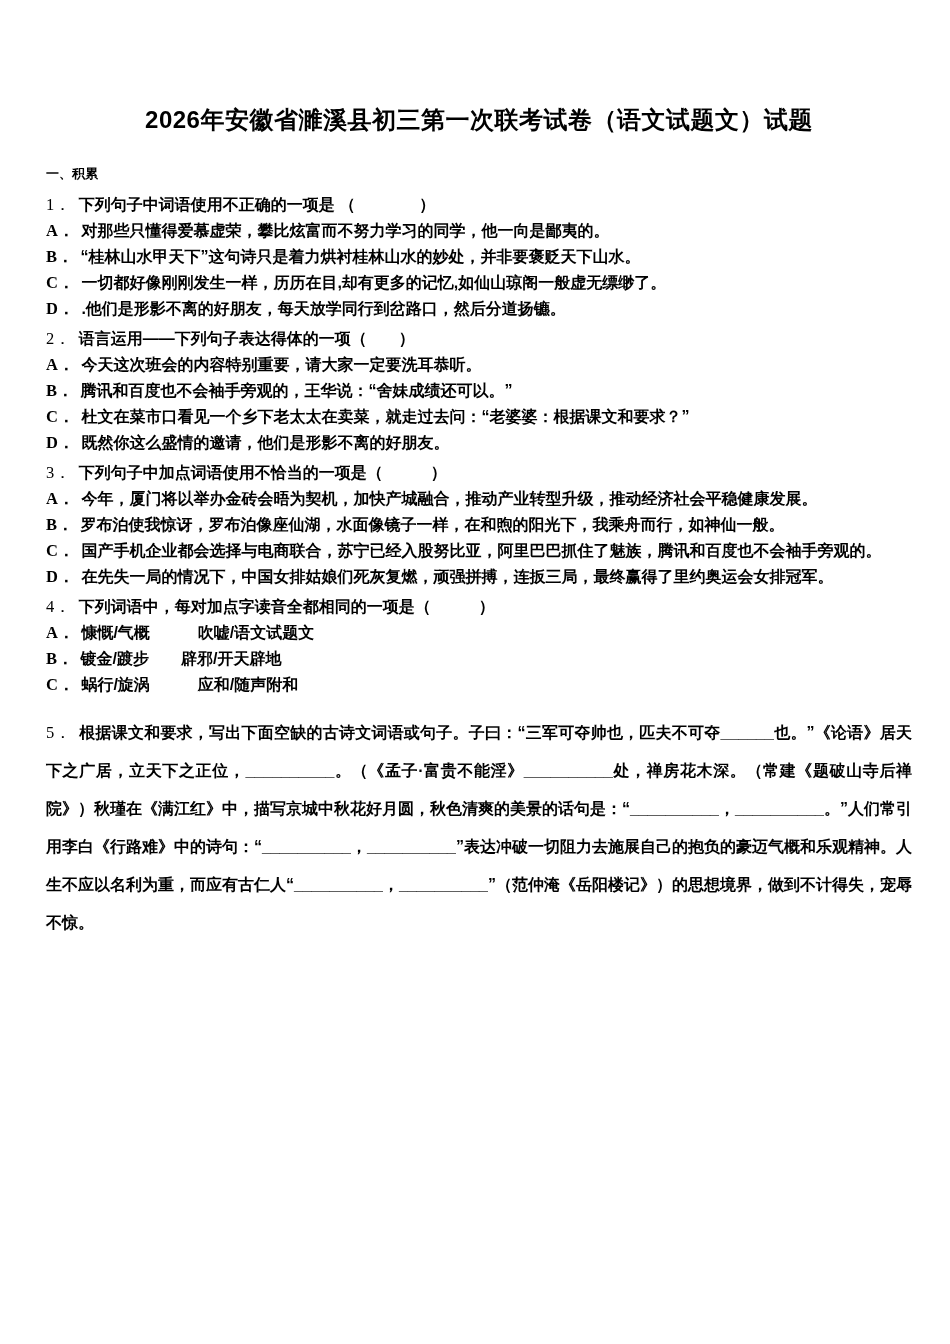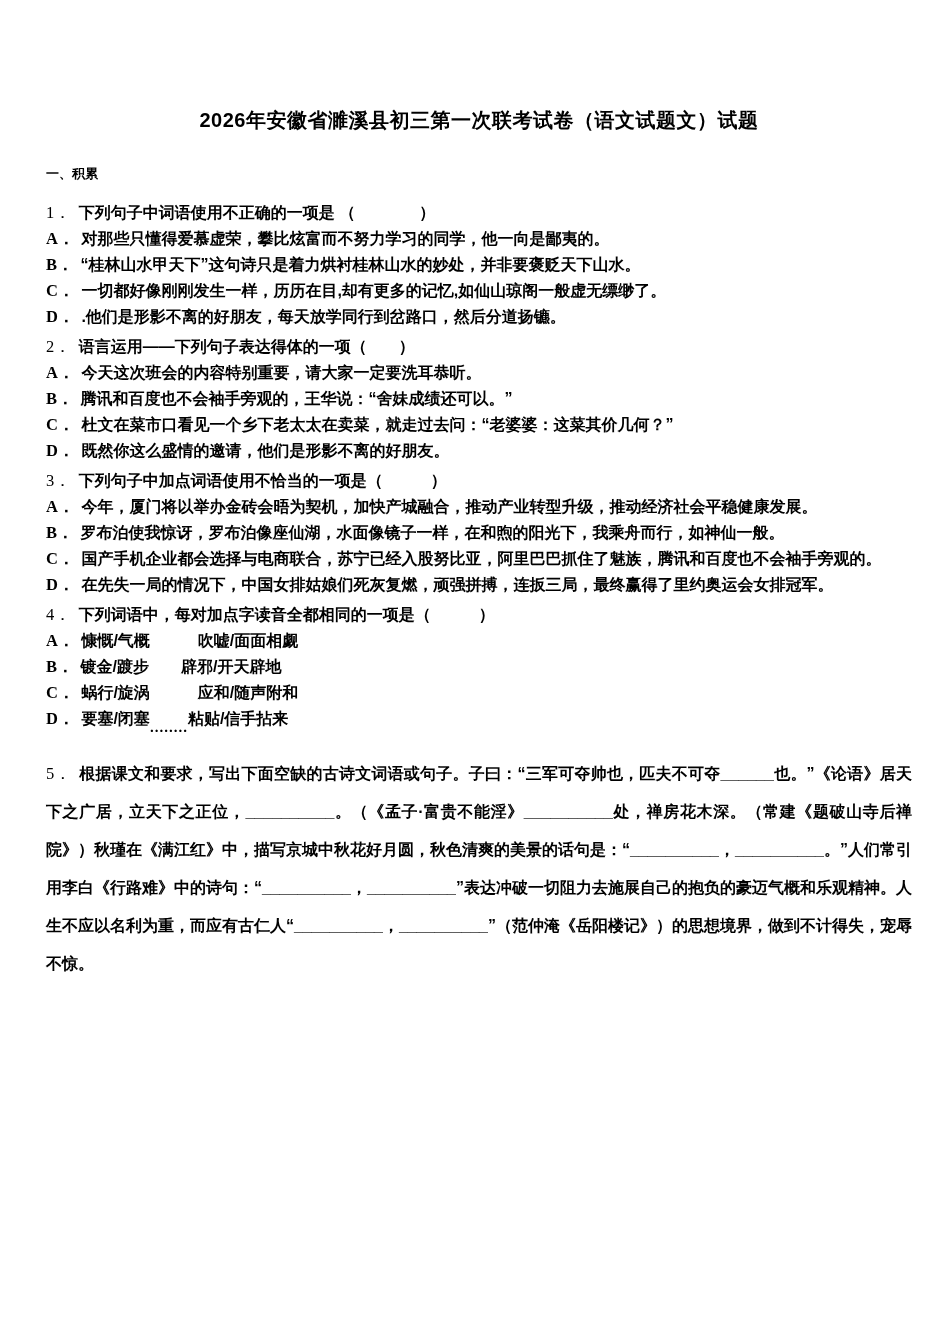--- a/index.html
+++ b/index.html
@@ -14,21 +14,21 @@
     font-family: "Liberation Sans", sans-serif;
   }
   .page {
     width: 950px; height: 1344px;
     padding: 106px 38px 0 46px;
     background: #fff;
   }
   .title {
     margin: 0;
     text-align: center;
-    font-size: 20px;
+    font-size: 24px;
     font-weight: 700;
     line-height: 28px;
     letter-spacing: 0.5px;
   }
   .notice {
     margin-top: 20px;
     font-size: 15.5px;
     font-weight: 700;
     line-height: 25px;
   }
@@ -38,21 +38,21 @@
     font-weight: 700;
     line-height: 19px;
   }
   .stem {
     margin-top: 11px;
     font-size: 16px;
     font-weight: 700;
     line-height: 19px;
   }
   .stem.first {
-    margin-top: 20px;
+    margin-top: 12px;
   }
   .opt {
     margin-top: 7px;
     font-size: 16px;
     font-weight: 700;
     line-height: 19px;
   }
   .qnum {
     font-family: "Liberation Serif", serif;
     font-weight: 400;
@@ -114,21 +114,21 @@
     <div class="stem">
       <span class="qnum">2．</span><span>语言运用——下列句子表达得体的一项（　　）</span>
     </div>
     <div class="opt">
       <span class="olabel">A．</span><span>今天这次班会的内容特别重要，请大家一定要洗耳恭听。</span>
     </div>
     <div class="opt">
       <span class="olabel">B．</span><span>腾讯和百度也不会袖手旁观的，王华说：“舍妹成绩还可以。”</span>
     </div>
     <div class="opt">
-      <span class="olabel">C．</span><span>杜文在菜市口看见一个乡下老太太在卖菜，就走过去问：“老婆婆：这菜其价几何？”</span>
+      <span class="olabel">C．</span><span>杜文在菜市口看见一个乡下老太太在卖菜，就走过去问：“老婆婆：根据课文和要求？”</span>
     </div>
     <div class="opt">
       <span class="olabel">D．</span><span>既然你这么盛情的邀请，他们是形影不离的好朋友。</span>
     </div>
   </div>
 
   <div>
     <div class="stem">
       <span class="qnum">3．</span><span>下列句子中加点词语使用不恰当的一项是（　　　）</span>
     </div>
@@ -144,30 +144,27 @@
     <div class="opt">
       <span class="olabel">D．</span><span>在先失一局的情况下，中国女排姑娘们死灰复燃，顽强拼搏，连扳三局，最终赢得了里约奥运会女排冠军。</span>
     </div>
   </div>
 
   <div>
     <div class="stem">
       <span class="qnum">4．</span><span>下列词语中，每对加点字读音全都相同的一项是（　　　）</span>
     </div>
     <div class="opt">
-      <span class="olabel">A．</span><span>慷慨/气概　　　吹嘘/面面相觑</span>
+      <span class="olabel">A．</span><span>慷慨/气概　　　吹嘘/语文试题文</span>
     </div>
     <div class="opt">
       <span class="olabel">B．</span><span>镀金/踱步　　辟邪/开天辟地</span>
     </div>
     <div class="opt">
       <span class="olabel">C．</span><span>蜗行/旋涡　　　应和/随声附和</span>
-    </div>
-    <div class="opt">
-      <span class="olabel">D．</span><span>要塞/闭塞</span><span class="udots">........</span><span>粘贴/信手拈来</span>
     </div>
   </div>
 
   <div class="para">
     <span class="qnum">5．</span><span>根据课文和要求，写出下面空缺的古诗文词语或句子。子曰：“三军可夺帅也，匹夫不可夺______也。”《论语》居天下之广居，立天下之正位，__________。（《孟子·富贵不能淫》__________处，禅房花木深。（常建《题破山寺后禅院》）秋瑾在《满江红》中，描写京城中秋花好月圆，秋色清爽的美景的话句是：“__________，__________。”人们常引用李白《行路难》中的诗句：“__________，__________”表达冲破一切阻力去施展自己的抱负的豪迈气概和乐观精神。人生不应以名利为重，而应有古仁人“__________，__________”（范仲淹《岳阳楼记》）的思想境界，做到不计得失，宠辱不惊。</span>
   </div>
 
 </div>
 
 </body></html>

